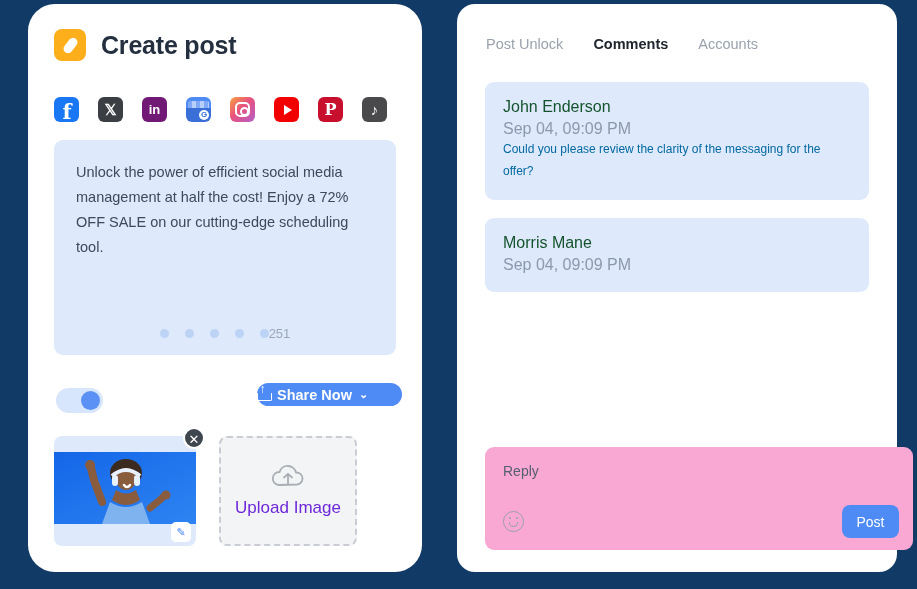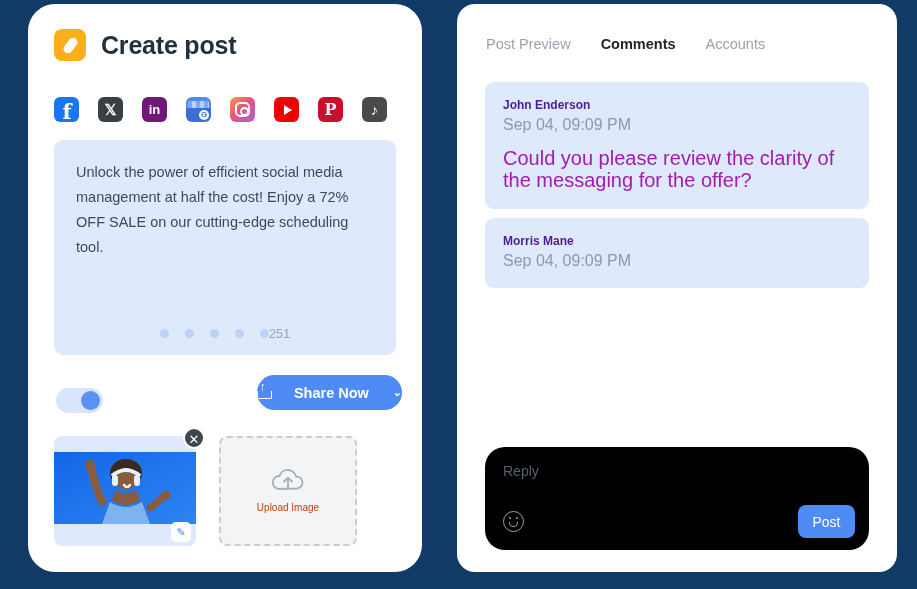--- a/index.html
+++ b/index.html
@@ -75,24 +75,24 @@
   .dots span { width: 9px; height: 9px; border-radius: 50%; background: #BDD3F6; display:block; }
   .charcount { font-size: 13px; color: #9AA7BC; }
 
   
   .toggle {
     position: absolute; left: 28px; top: 384px;
     width: 47px; height: 25px; border-radius: 13px; background: #D7E6FC;
   }
   .toggle .knob { position:absolute; right:3px; top:3px; width:19px; height:19px; border-radius:50%; background:#5B91F5; }
   .share-btn {
-    position: absolute; left: 229px; top: 371px;
-    width: 145px; height: 35px; border-radius: 18px;
+    position: absolute; left: 229px; top: 379px;
+    width: 145px; height: 23px; border-radius: 18px;
     background: #4F8BF5; border: none;
-    display: flex; align-items: center; justify-content: space-between; gap: 7px;
+    display: flex; align-items: center; justify-content: flex-start; gap: 7px;
     color: #fff; font-size: 14.5px; font-weight: bold; cursor: pointer;
     font-family: "Liberation Sans", sans-serif;
   }
   .upicon { display:inline-block; width:13px; height:13px; position:relative; }
   .upicon::before { content:""; position:absolute; left:0; bottom:0; width:13px; height:7px;
                     border:1.7px solid #fff; border-top:none; border-radius:0 0 2px 2px; }
   .upicon::after  { content:"↑"; position:absolute; left:2.5px; top:-5px; font-size:12px; color:#fff; line-height:12px; }
   .chev { font-size: 11px; }
 
   
@@ -108,40 +108,40 @@
     position: absolute; right: 5px; bottom: 4px; width: 20px; height: 20px; border-radius: 5px;
     background: #fff; color: #4F8BF5; font-size: 11px; line-height: 20px; text-align: center;
     cursor: pointer; z-index: 3;
   }
   .upload-box {
     width: 138px; height: 110px; border: 2px dashed #C9CDD3; border-radius: 8px;
     background: #F3F4F6; display: flex; flex-direction: column;
     align-items: center; justify-content: center; gap: 9px; cursor: pointer;
   }
   .cloud { width: 38px; height: 24px; position: relative; }
-  .upload-label { font-size: 10px; color: #c2410c; }
+  .upload-label { font-size: 17px; color: #6d28d9; }
 
   
   .tabs { position: absolute; left: 29px; top: 32px; display: flex; gap: 30px; align-items: baseline; }
   .tab { font-size: 14.5px; color: #9AA2AD; cursor: pointer; }
   .tab.active { color: #20262E; font-weight: bold; }
 
   .comment {
     position: absolute; left: 28px; width: 384px;
     background: #DEE9FB; border-radius: 9px; padding: 16px 18px 18px 18px;
   }
   #comment-0 { top: 78px; }
   #comment-1 { top: 214px; }
-  .c-name { font-size: 12px; font-weight: bold; color: #4c1d95; }
+  .c-name { font-size: 16px; font-weight: normal; color: #14532d; }
   .c-time { font-size: 16px; color: #8C99AD; margin-top: 4px; }
-  .c-body { font-size: 20px; line-height: 22px; color: #a21caf; margin-top: 13px; }
+  .c-body { font-size: 12px; line-height: 22px; color: #0369a1; }
 
   .reply-box {
-    position: absolute; left: 28px; top: 443px; width: 384px; height: 103px;
-    background: #000000; border-radius: 20px; padding: 16px 18px;
+    position: absolute; left: 28px; top: 443px; width: 428px; height: 103px;
+    background: #f9a8d4; border-radius: 9px; padding: 16px 18px;
   }
   .reply-placeholder { font-size: 14px; color: #55606E; }
   .reply-foot { position: absolute; left: 18px; right: 14px; bottom: 12px;
                 display: flex; align-items: center; justify-content: space-between; }
   .emoji-btn { width: 21px; height: 21px; border-radius: 50%; border: 1.6px solid #9AA0A8;
                position: relative; cursor: pointer; }
   .emoji-btn .e-eye { position:absolute; top:5px; width:2.2px; height:2.2px; border-radius:50%; background:#9AA0A8; }
   .emoji-btn .e-eye.l { left: 5px; } .emoji-btn .e-eye.r { right: 5px; }
   .emoji-btn .e-mouth { position:absolute; left:4.5px; bottom:4.5px; width:9px; height:4.5px;
                         border:1.5px solid #9AA0A8; border-top:none; border-radius:0 0 9px 9px; }
@@ -242,21 +242,21 @@
           </svg>
         </span>
         <span class="upload-label">Upload Image</span>
       </div>
     </div>
   </div>
 
   <div class="card" id="right-card">
 
     <div class="tabs">
-      <div class="tab">Post Preview</div>
+      <div class="tab">Post Unlock</div>
       <div class="tab active">Comments</div>
       <div class="tab">Accounts</div>
     </div>
 
     <div class="comment" id="comment-0">
       <div class="c-name">John Enderson</div>
       <div class="c-time">Sep 04, 09:09 PM</div>
       <div class="c-body">Could you please review the clarity of the messaging for the offer?</div>
     </div>
 

